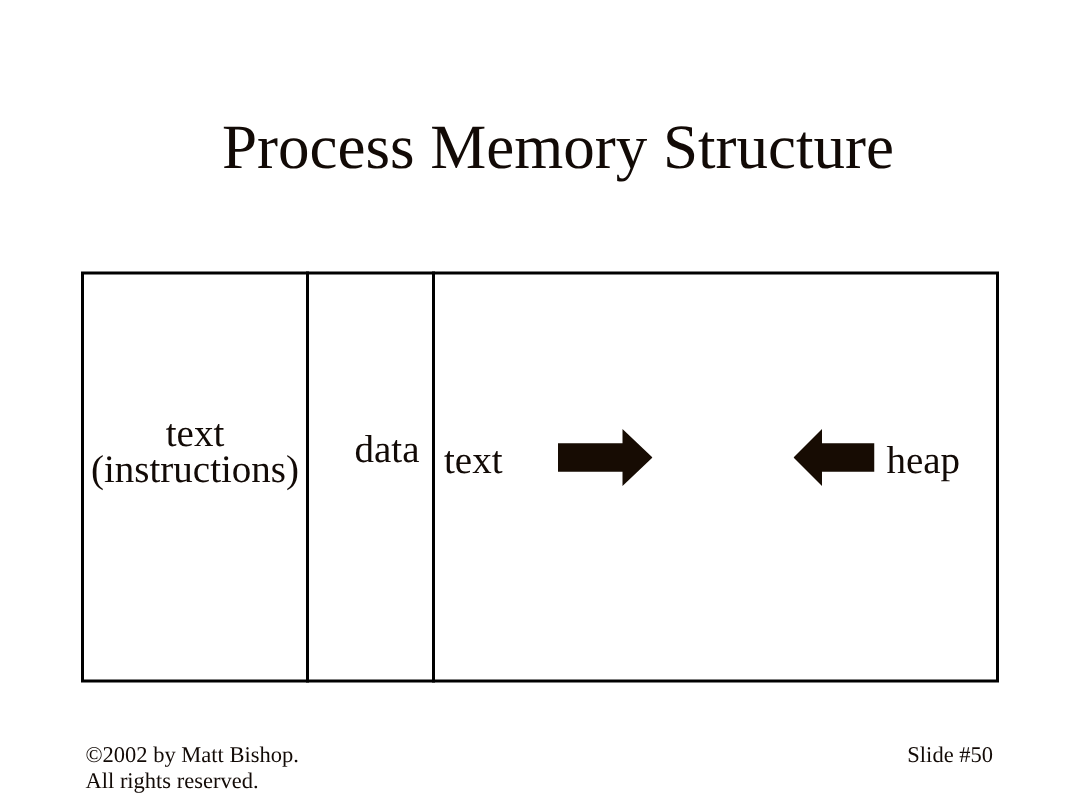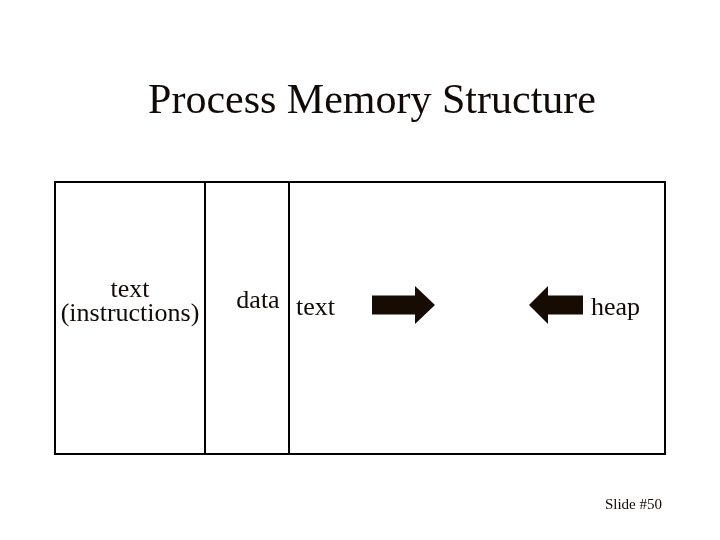--- a/index.html
+++ b/index.html
@@ -98,16 +98,20 @@
   <svg class="arrow arrow-right" width="63" height="38" viewBox="0 0 63 38" xmlns="http://www.w3.org/2000/svg">
     <polygon points="0,9.5 43,9.5 43,0 63,19 43,38 43,28.5 0,28.5" fill="#170c03"></polygon>
   </svg>
 
   <svg class="arrow arrow-left" width="54" height="38" viewBox="0 0 54 38" xmlns="http://www.w3.org/2000/svg">
     <polygon points="54,9.5 19,9.5 19,0 0,19 19,38 19,28.5 54,28.5" fill="#170c03"></polygon>
   </svg>
 
   <div class="seg-label heap-label">heap</div>
 
+  <div class="footer footer-left">
+    <div>©2002 by Matt Bishop.</div>
+    <div>All rights reserved.</div>
+  </div>
 
   <div class="footer footer-right">Slide #50</div>
 
 </div>
 
 </body></html>

